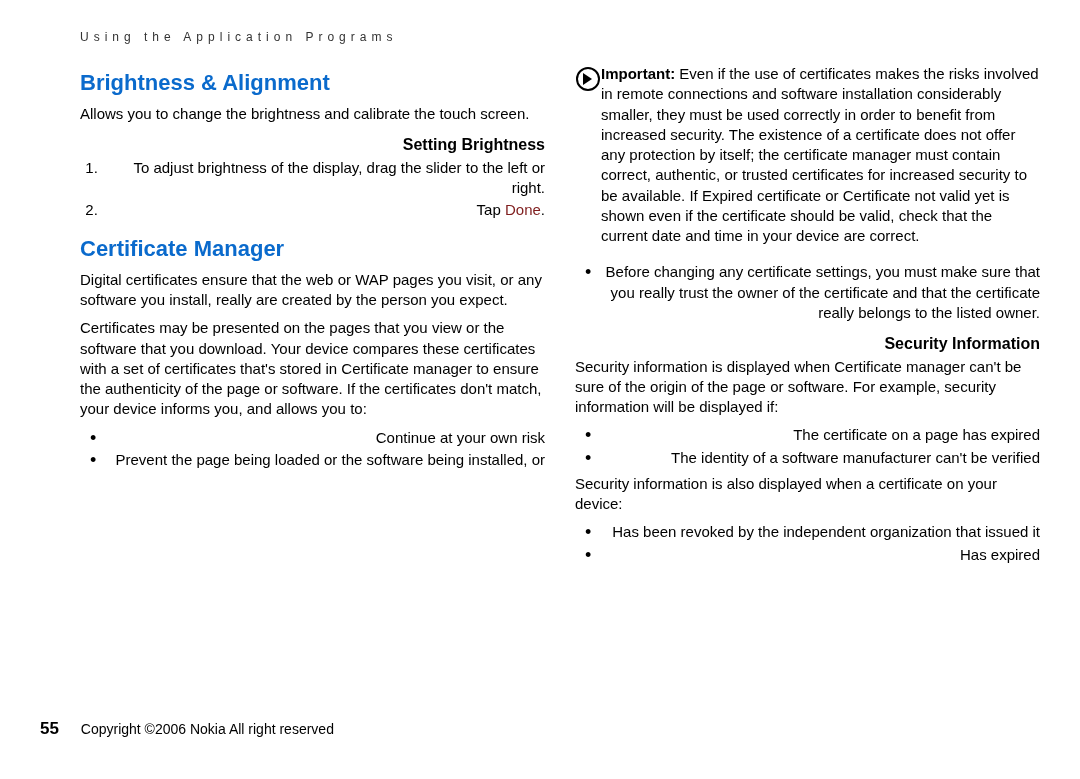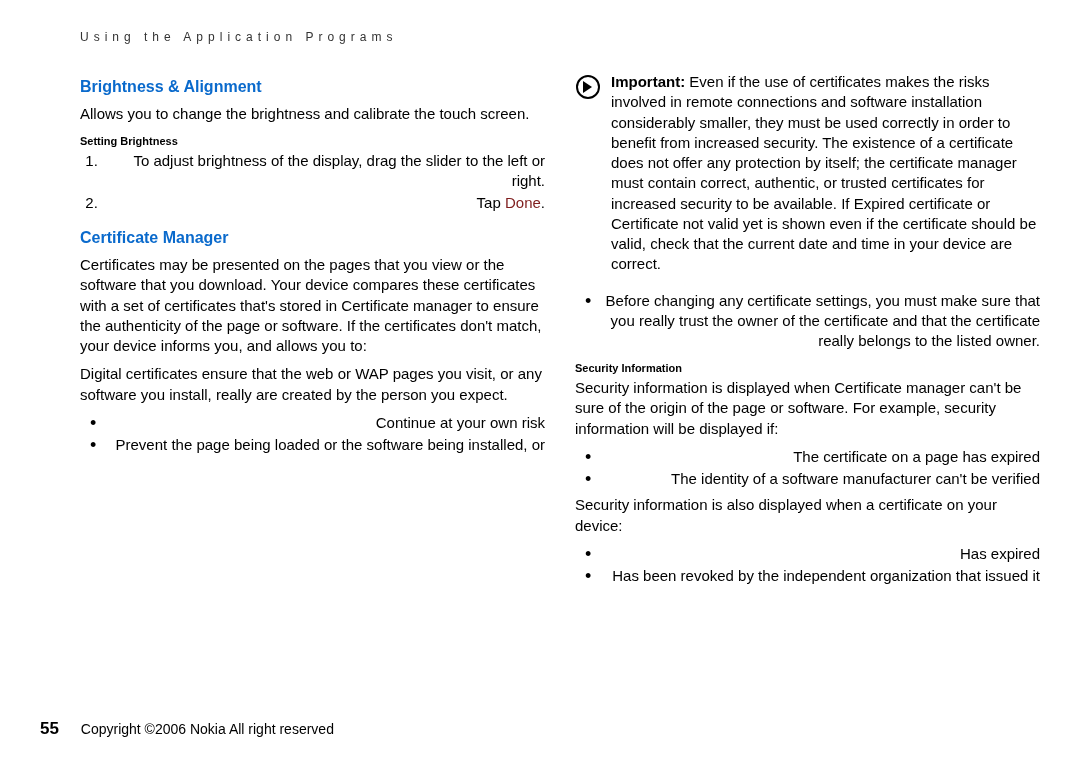--- a/index.html
+++ b/index.html
@@ -11,59 +11,60 @@
     color: #000;
     position: relative;
   }
   .page {
     padding: 30px 40px 0 80px;
   }
   .running-head {
     font-size: 12px;
     letter-spacing: 5px;
     color: #333;
-    margin-bottom: 28px;
+    margin-bottom: 20px;
   }
   .columns {
     display: flex;
     gap: 30px;
   }
   .col {
     flex: 1;
     font-size: 15px;
     line-height: 1.35;
   }
   .h-blue {
     color: #0a6acc;
     font-weight: bold;
-    font-size: 16px;
+    font-size: 22px;
     margin-bottom: 6px;
     margin-top: 4px;
   }
   .h-sub {
     font-weight: bold;
-    font-size: 11px;
+    font-size: 16px;
     margin-top: 10px;
     margin-bottom: 2px;
+    text-align: right;
   }
   p { margin-bottom: 8px; }
   ol { padding-left: 22px; margin-bottom: 6px; text-align: right; }
   ol li { padding-left: 6px; margin-bottom: 2px; }
   ul { list-style: none; padding-left: 10px; margin-bottom: 6px; text-align: right; }
   ul li { position: relative; padding-left: 18px; margin-bottom: 2px; }
   ul li::before {
     content: "•";
     position: absolute;
     left: 0;
     font-size: 18px;
     line-height: 1;
     top: 1px;
   }
   .green-i { color: #7f1d1d; }
-  .important-block { display: flex; align-items: flex-start; gap: 10px; margin-bottom: 8px; }
+  .important-block { display: flex; align-items: flex-start; margin-bottom: 8px; }
   .important-icon {
     flex: 0 0 26px;
     height: 26px;
     margin-top: 2px;
   }
   .important-icon svg { width: 26px; height: 26px; }
   .footer {
     position: absolute;
     bottom: 40px;
     left: 40px;
@@ -86,22 +87,22 @@
       <div class="h-sub">Setting Brightness</div>
       <ol>
         <li>To adjust brightness of the display, drag the slider to the left or right.</li>
         <li>
           <span>Tap </span><span class="green-i">Done</span><span>.</span>
         </li>
       </ol>
 
 
       <div class="h-blue" style="margin-top:14px;">Certificate Manager</div>
+      <p>Digital certificates ensure that the web or WAP pages you visit, or any software you install, really are created by the person you expect.</p>
       <p>Certificates may be presented on the pages that you view or the software that you download. Your device compares these certificates with a set of certificates that's stored in Certificate manager to ensure the authenticity of the page or software. If the certificates don't match, your device informs you, and allows you to:</p>
-      <p>Digital certificates ensure that the web or WAP pages you visit, or any software you install, really are created by the person you expect.</p>
       <ul>
         <li>Continue at your own risk</li>
         <li>Prevent the page being loaded or the software being installed, or</li>
       </ul>
     </div>
 
     <div class="col">
       <div class="important-block">
         <div class="important-icon">
           <svg viewBox="0 0 26 26">
@@ -119,22 +120,22 @@
       </ul>
 
       <div class="h-sub">Security Information</div>
       <p>Security information is displayed when Certificate manager can't be sure of the origin of the page or software. For example, security information will be displayed if:</p>
       <ul>
         <li>The certificate on a page has expired</li>
         <li>The identity of a software manufacturer can't be verified</li>
       </ul>
       <p>Security information is also displayed when a certificate on your device:</p>
       <ul>
+        <li>Has been revoked by the independent organization that issued it</li>
         <li>Has expired</li>
-        <li>Has been revoked by the independent organization that issued it</li>
       </ul>
     </div>
 
   </div>
 </div>
 
 <div class="footer">
   <span class="pg">55</span>
   <span>Copyright ©2006 Nokia All right reserved</span>
 </div>

